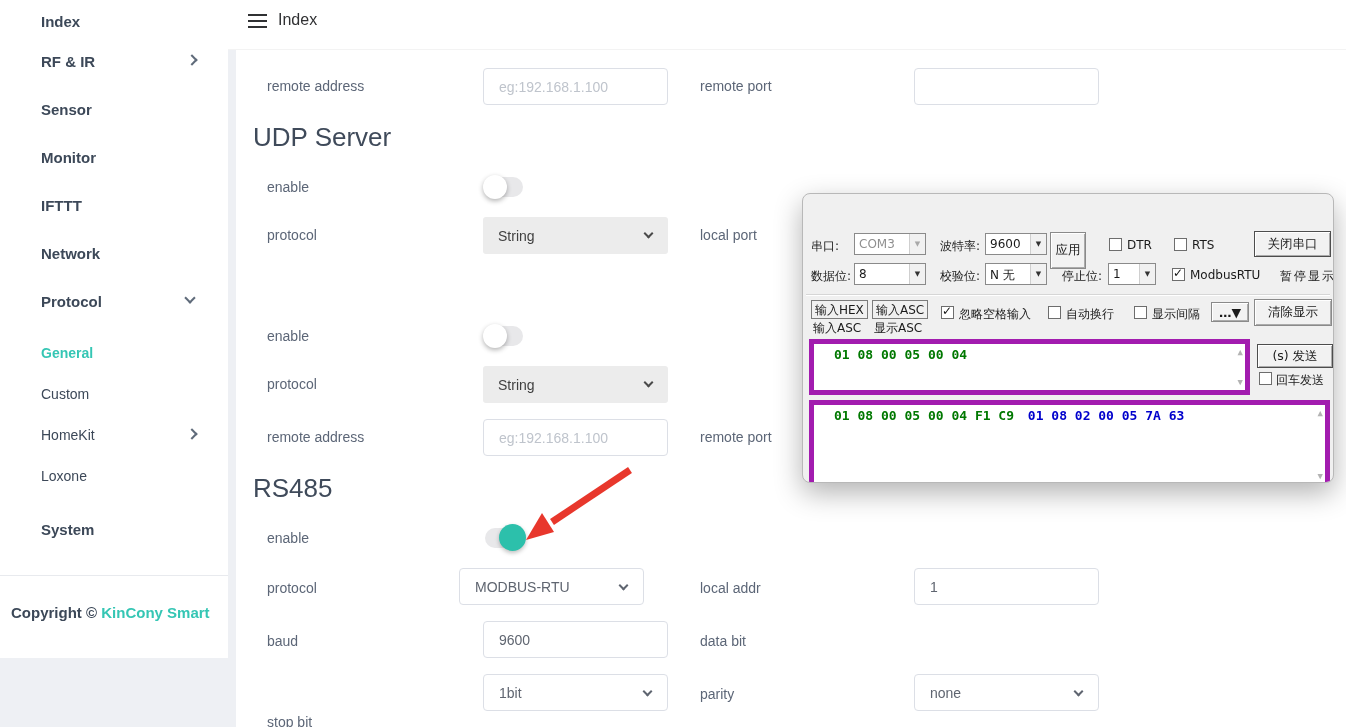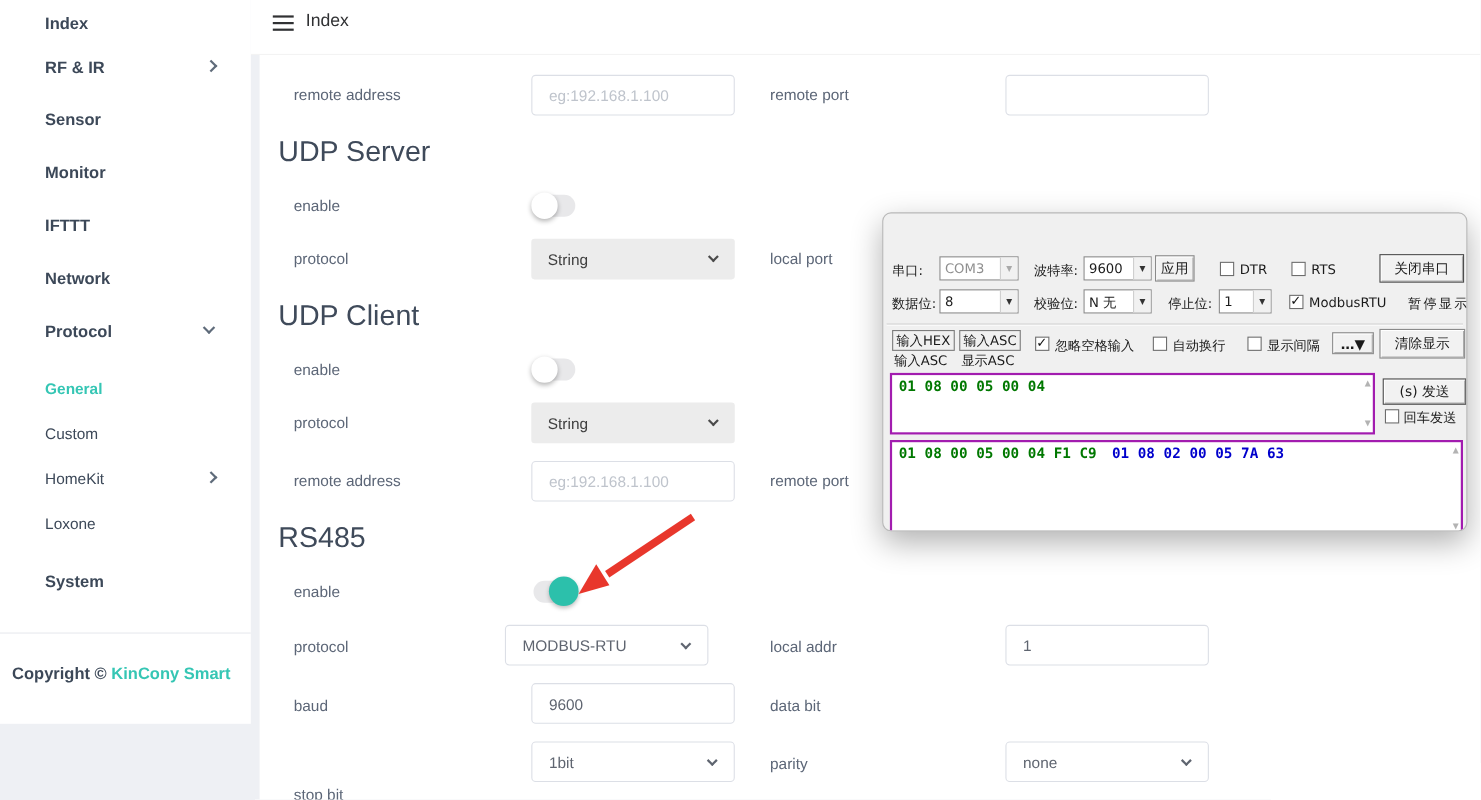--- a/index.html
+++ b/index.html
@@ -65,22 +65,22 @@
   .combo.disabled .ctext { color:#8f8f8f; }
   .combo.disabled .carrow { color:#a9a9a9; }
   .wbtn { position:absolute; background:#f2f2f2; border:1px solid #8a8a8a; box-shadow:inset 1px 1px 0 #ffffff, inset -1px -1px 0 #ababab;
           display:flex; align-items:center; justify-content:center; font-size:12.5px; cursor:pointer; white-space:nowrap; }
   .wbtn.default { border:1px solid #4d4d4d; }
   .chkbox { position:absolute; width:13px; height:13px; background:#fff; border:1px solid #6d6d6d; }
   .chkbox.checked::after { content:"✓"; position:absolute; left:0px; top:-3px; font-size:12px; font-weight:700; color:#111; }
   .mode-box { position:absolute; height:19px; border:1px solid #7b7b7b; padding:1px 3px 0 3px; white-space:nowrap; }
   .mode-plain { position:absolute; white-space:nowrap; }
   .cx-sep { position:absolute; left:3px; right:3px; top:100px; border-top:1px solid #d6d6d6; box-shadow:0 1px 0 #fff; }
-  .hexbox { position:absolute; background:#fff; border:2px solid #a21caf; font-family:"DejaVu Sans Mono","Liberation Mono",monospace;
-            font-size:13px; font-weight:700; padding:3px 6px; }
+  .hexbox { position:absolute; background:#fff; border:5px solid #a21caf; font-family:"DejaVu Sans Mono","Liberation Mono",monospace;
+            font-size:13px; font-weight:700; padding:3px 20px; }
   .hexbox .sc-up, .hexbox .sc-dn { position:absolute; right:2px; font-size:9px; color:#b3b3b3; }
   .hexbox .sc-up { top:3px; } .hexbox .sc-dn { bottom:3px; }
   .hex-green { color:#007800; }
   .hex-blue { color:#0000cc; }
 
   a { cursor:pointer; }
 </style>
 </head>
 <body>
 
@@ -129,21 +129,20 @@
   <div class="toggle off" style="left:485px;top:177px">
       <span class="knob"></span>
     </div>
   <div class="flabel" style="left:267px;top:225px">protocol</div>
   <div class="fselect gray" style="left:483px;top:217px">
     <span>String</span>
       <span class="sel-chev"></span>
   </div>
   <div class="flabel" style="left:700px;top:225px">local port</div>
 
-  <div class="sec-title" style="top:271px">UDP Client</div>
   <div class="flabel" style="left:267px;top:326px">enable</div>
   <div class="toggle off" style="left:485px;top:326px">
       <span class="knob"></span>
     </div>
   <div class="flabel" style="left:267px;top:374px">protocol</div>
   <div class="fselect gray" style="left:483px;top:366px">
     <span>String</span>
       <span class="sel-chev"></span>
   </div>
   <div class="flabel" style="left:267px;top:427px">remote address</div>
@@ -186,21 +185,21 @@
     <span class="cx-lbl" style="left:8px;top:44px">串口:</span>
     <div class="combo disabled" style="left:51px;top:39px;width:72px">
       <span class="ctext">COM3</span>
         <span class="carrow">▼</span>
     </div>
     <span class="cx-lbl" style="left:137px;top:44px">波特率:</span>
     <div class="combo" style="left:182px;top:39px;width:62px">
       <span class="ctext">9600</span>
         <span class="carrow">▼</span>
     </div>
-    <div class="wbtn" style="left:247px;top:38px;width:36px;height:24px">
+    <div class="wbtn" style="left:247px;top:38px;width:36px;height:37px">
         <span>应用</span>
       </div>
     <span class="chkbox" style="left:306px;top:44px"></span>
     <span class="cx-lbl" style="left:324px;top:44px">DTR</span>
     <span class="chkbox" style="left:371px;top:44px"></span>
     <span class="cx-lbl" style="left:389px;top:44px">RTS</span>
     <div class="wbtn default" style="left:451px;top:37px;width:77px;height:26px">
         <span>关闭串口</span>
       </div>
 

